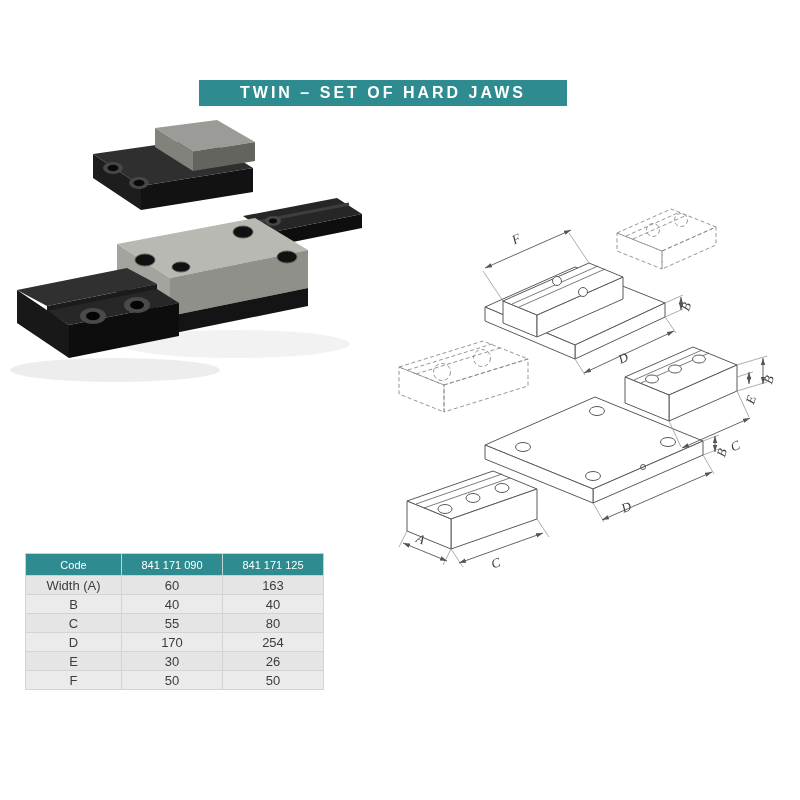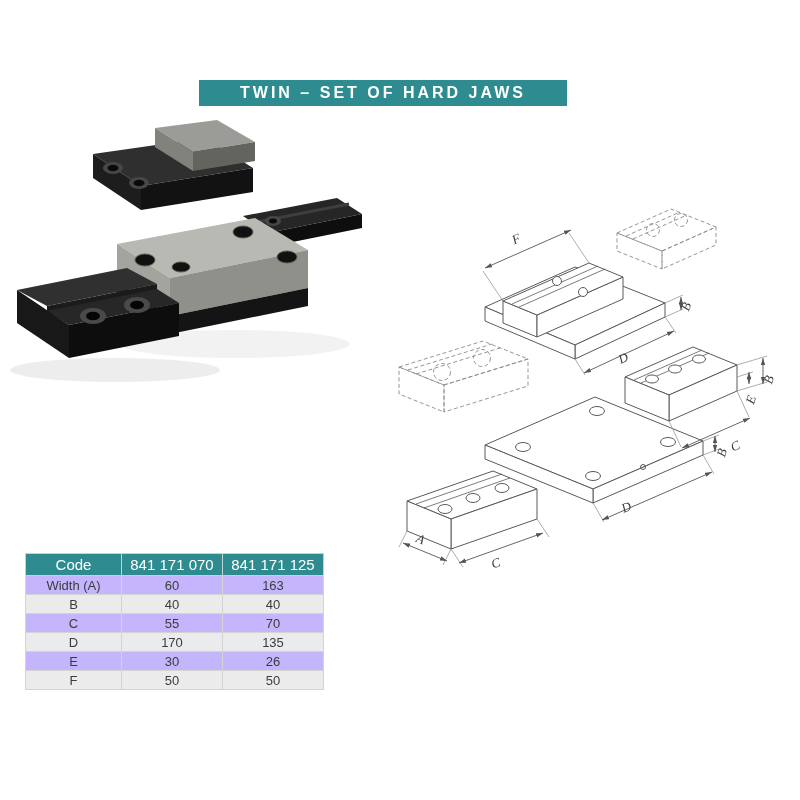--- a/index.html
+++ b/index.html
@@ -7,23 +7,23 @@
   html,body{width:800px;height:800px;background:#fff;font-family:"Liberation Sans",sans-serif;overflow:hidden}
   .page{position:relative;width:800px;height:668px;background:#fff}
   .banner{position:absolute;left:199px;top:80px;width:368px;height:26px;background:var(--accent);
           color:#fff;display:flex;align-items:center;justify-content:center;
           font-size:16px;font-weight:600;letter-spacing:3px;white-space:nowrap}
   .photo{position:absolute;left:5px;top:112px;width:370px;height:315px}
   .drawing{position:absolute;left:385px;top:195px;width:400px;height:400px}
   .drawing text{font:italic 13px "Liberation Serif",serif;fill:#3d3d3d}
   .spec-table{position:absolute;left:25px;top:553px;border-collapse:collapse;
               font-size:13px;color:#3c3c3c;text-align:center}
-  .spec-table th{background:var(--accent);color:#fff;font-weight:400;font-size:15px;
+  .spec-table th{background:var(--accent);color:#fff;font-weight:400;font-size:11px;
                  height:22px;border:1px solid #bfd4d5;padding:0 6px}
-  .spec-table td{height:19px;border:1px solid #d4d4d4;background:#c4b5fd;padding:0 6px}
+  .spec-table td{height:19px;border:1px solid #d4d4d4;background:#e5e5e5;padding:0 6px}
   .spec-table tbody tr:nth-child(even) td{background:#ebebeb}
   .col-code{width:96px}.col-val{width:101px}
 </style>
 </head>
 <body>
 
 <div class="page">
 
   <div class="banner">
     <span>TWIN – SET OF HARD JAWS</span>
@@ -223,44 +223,44 @@
         <line x1="74" y1="368" x2="158" y2="338" stroke="#555" stroke-width="0.9" marker-start="url(#arr)" marker-end="url(#arr)"></line>
         <text x="112" y="372" text-anchor="middle" transform="rotate(-19 112 372)">C</text>
       </g>
     </svg>
   </figure>
 
   <table class="spec-table">
     <thead>
       <tr>
         <th class="col-code">Code</th>
-        <th class="col-val">841 171 070</th>
+        <th class="col-val">841 171 090</th>
         <th class="col-val">841 171 125</th>
       </tr>
     </thead>
     <tbody>
       <tr>
         <td>Width (A)</td>
         <td>60</td>
         <td>163</td>
       </tr>
       <tr>
         <td>B</td>
         <td>40</td>
         <td>40</td>
       </tr>
       <tr>
         <td>C</td>
         <td>55</td>
-        <td>70</td>
+        <td>80</td>
       </tr>
       <tr>
         <td>D</td>
         <td>170</td>
-        <td>135</td>
+        <td>254</td>
       </tr>
       <tr>
         <td>E</td>
         <td>30</td>
         <td>26</td>
       </tr>
       <tr>
         <td>F</td>
         <td>50</td>
         <td>50</td>

